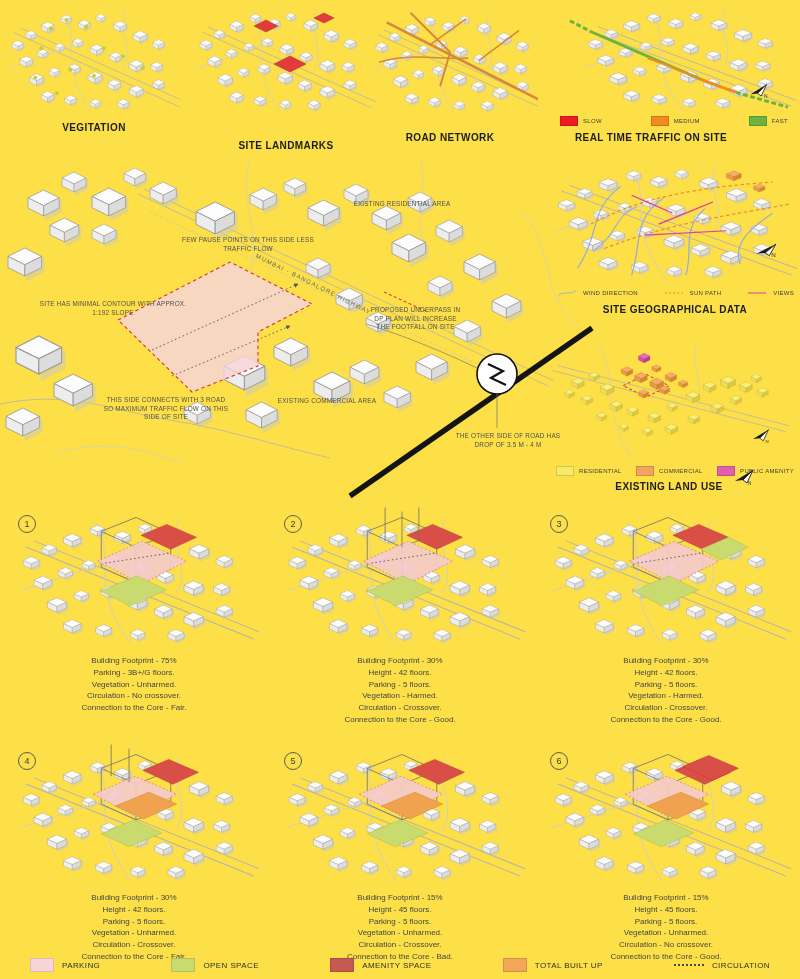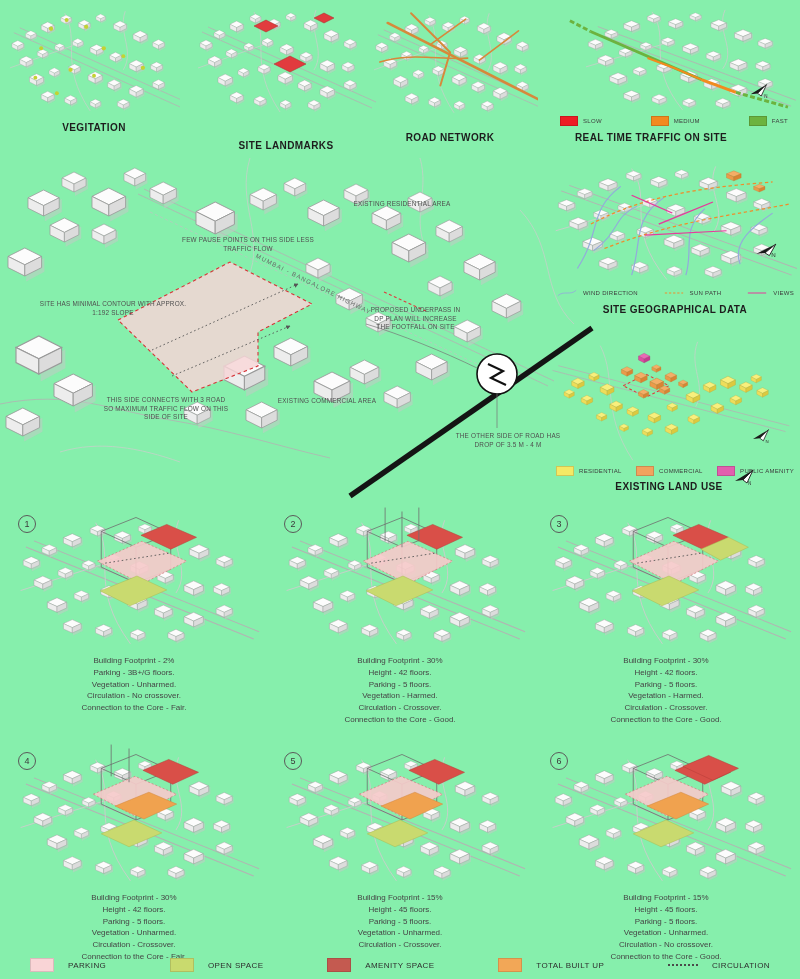--- a/index.html
+++ b/index.html
@@ -1,35 +1,35 @@
 <!DOCTYPE html>
 <html><head>
 <meta charset="utf-8">
 <style>
   html,body{margin:0;padding:0;background:#ffffff;}
-  .sheet{position:relative;width:800px;height:979px;background:#86efac;overflow:hidden;
+  .sheet{position:relative;width:800px;height:979px;background:#fde047;overflow:hidden;
          font-family:"Liberation Sans", sans-serif;color:#222;}
   .abs{position:absolute;}
   
   .panel-title{font-size:10px;font-weight:bold;letter-spacing:.4px;color:#1d1d1d;
                text-align:center;text-transform:uppercase;}
   
   .ann{font-size:6.4px;letter-spacing:.2px;color:#4f4f4f;text-align:center;
        text-transform:uppercase;line-height:1.35;}
   .hwy{font-size:6.2px;letter-spacing:1.1px;color:#6a6a6a;white-space:nowrap;
        transform:rotate(26.5deg);transform-origin:left top;text-transform:uppercase;}
   
   .leg-row{display:flex;align-items:center;justify-content:space-between;}
   .leg-item{display:flex;align-items:center;gap:5px;}
   .leg-label{font-size:6px;letter-spacing:.3px;color:#3c3c3c;text-transform:uppercase;}
   .sw{display:inline-block;width:16px;height:8px;border:.5px solid rgba(0,0,0,.15);}
   .sw-red{background:#ed1c24}.sw-org{background:#f28a1e}.sw-grn{background:#6cb33f}
   .sw-yel{background:#f5e965}.sw-com{background:#f2a35e}.sw-mag{background:#e25fae}
   .bl-row{display:flex;align-items:center;justify-content:space-between;padding:0 30px;}
-  .bl-item{display:flex;align-items:center;gap:14px;}
+  .bl-item{display:flex;align-items:center;gap:8px;}
   .bl-label{font-size:8px;letter-spacing:.4px;color:#2e2e2e;text-transform:uppercase;}
   .bsw{display:inline-block;width:22px;height:12px;border:.5px solid rgba(0,0,0,.12);}
   .bsw-pk{background:#f9d4d6}.bsw-os{background:#c9da6e}.bsw-am{background:#c45a50}.bsw-bu{background:#f2a757}
   .dash-ic{display:inline-block;width:30px;border-top:2.2px dotted #4a4a4a;}
   
   .opt-cell{position:absolute;width:264px;height:237px;}
   .num-circle{position:absolute;left:16px;top:10px;width:16px;height:16px;border:1px solid #5a5a5a;
               border-radius:50%;display:flex;align-items:center;justify-content:center;
               font-size:9px;color:#3a3a3a;}
   .opt-caption{position:absolute;left:0;top:150px;width:100%;text-align:center;
@@ -373,21 +373,21 @@
   </div>
   <div class="abs panel-title" style="left:540px;top:481px;width:258px">EXISTING LAND USE</div>
 
   <div class="opt-cell" style="left:2px;top:505px">
     <svg width="264" height="150" viewBox="0 0 266 150" xmlns="http://www.w3.org/2000/svg">
       <use href="#cluster" transform="translate(16,10) scale(1.35,1.22)"></use>
         <use href="#ovA"></use>
       </svg>
     <div class="num-circle">1</div>
     <div class="opt-caption">
-      <div>Building Footprint - 2%</div>
+      <div>Building Footprint - 75%</div>
       <div>Parking - 3B+/G floors.</div>
       <div>Vegetation - Unharmed.</div>
       <div>Circulation - No crossover.</div>
       <div>Connection to the Core - Fair.</div>
     </div>
   </div>
   <div class="opt-cell" style="left:268px;top:505px">
     <svg width="264" height="150" viewBox="0 0 266 150" xmlns="http://www.w3.org/2000/svg">
       <use href="#cluster" transform="translate(16,10) scale(1.35,1.22)"></use>
         <use href="#ovA"></use>
@@ -441,20 +441,21 @@
       <use href="#cluster" transform="translate(16,10) scale(1.35,1.22)"></use>
         <use href="#ovB"></use>
       </svg>
     <div class="num-circle">5</div>
     <div class="opt-caption">
       <div>Building Footprint - 15%</div>
       <div>Height - 45 floors.</div>
       <div>Parking - 5 floors.</div>
       <div>Vegetation - Unharmed.</div>
       <div>Circulation - Crossover.</div>
+      <div>Connection to the Core - Bad.</div>
     </div>
   </div>
   <div class="opt-cell" style="left:534px;top:742px">
     <svg width="264" height="150" viewBox="0 0 266 150" xmlns="http://www.w3.org/2000/svg">
       <use href="#cluster" transform="translate(16,10) scale(1.35,1.22)"></use>
         <use href="#ovB"></use>
       <polygon class="amn" points="150,24 176,13 206,26 180,38"></polygon>
       </svg>
     <div class="num-circle">6</div>
     <div class="opt-caption">

